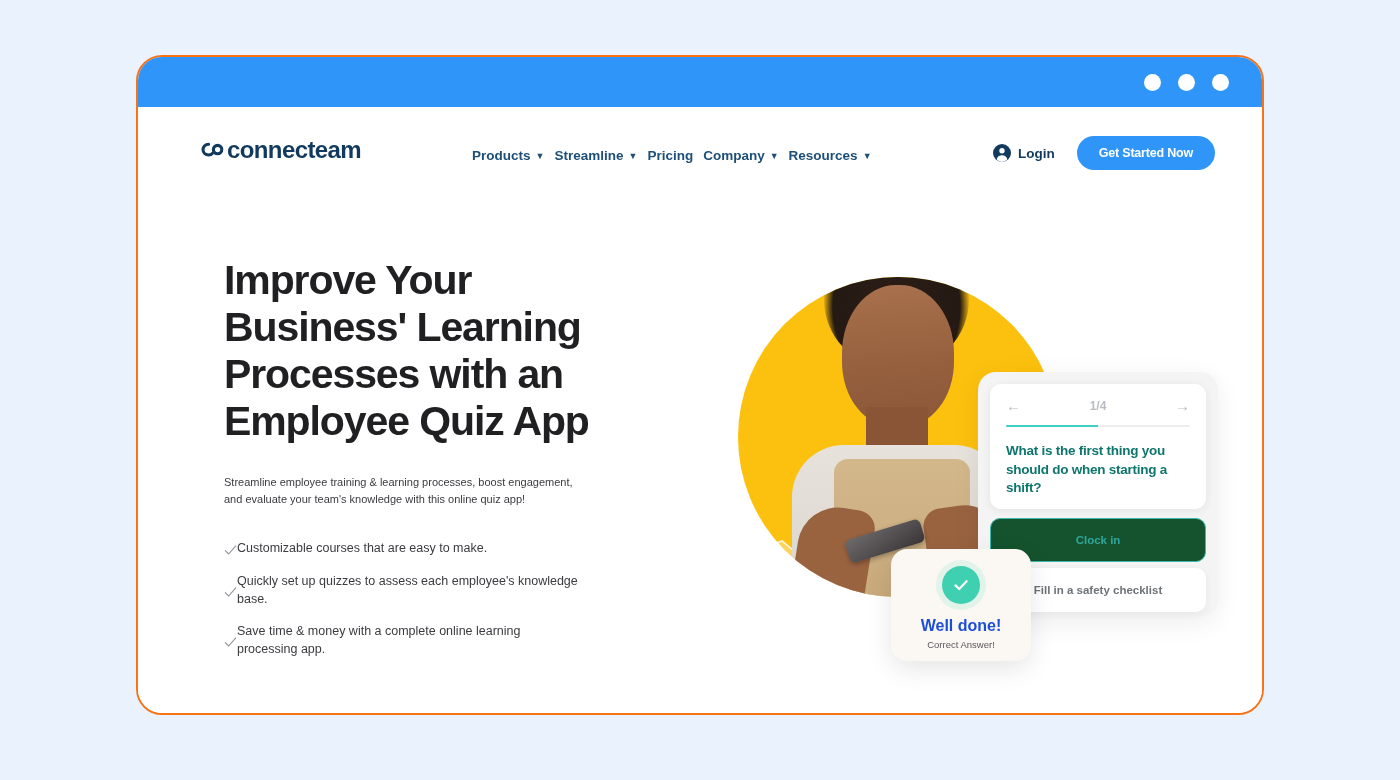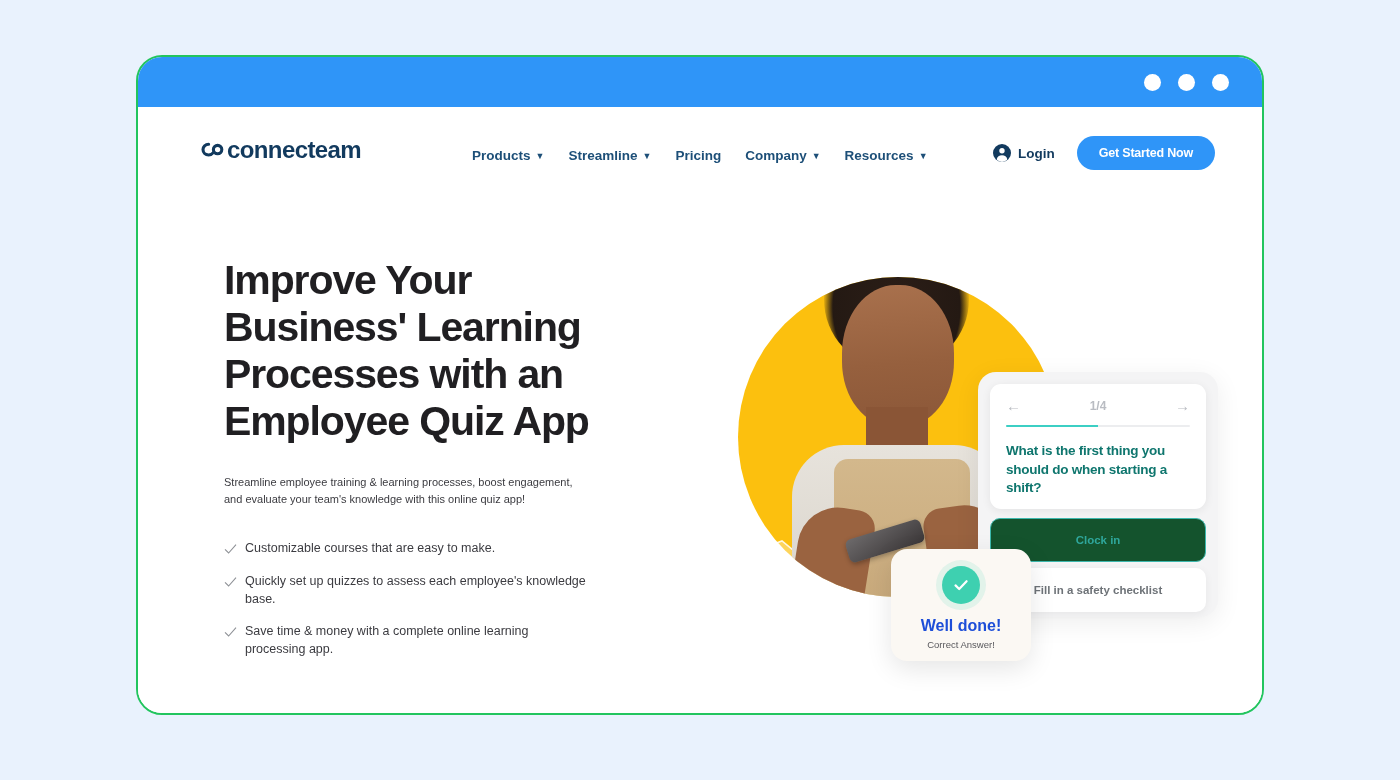--- a/index.html
+++ b/index.html
@@ -7,21 +7,21 @@
     width: 1400px; height: 780px;
     background: #e9f2fd;
     font-family: "Liberation Sans", sans-serif;
     overflow: hidden;
   }
 
   
   .browser-frame{
     position:absolute; left:136px; top:55px;
     width:1128px; height:660px;
-    border:2px solid #22c55e;
+    border:2px solid #f97316;
     border-radius:26px;
     background:#ffffff;
     overflow:hidden;
   }
   .browser-titlebar{
     height:50px; background:#2f95f8;
     display:flex; align-items:center; justify-content:flex-end;
     padding-right:33px;
   }
   .dot{ width:17px;height:17px;border-radius:50%;background:#ffffff;margin-left:17px;}
@@ -34,21 +34,21 @@
     display:flex; align-items:center;
   }
   .logo{
     position:absolute; left:62px; top:29px;
     font-size:24px; font-weight:700; color:#123a5e;
     letter-spacing:-0.6px; display:flex; align-items:center;
   }
   .logo-mark{ display:inline-block; margin-right:1px; }
   .nav-links{
     position:absolute; left:334px; top:41px;
-    display:flex; align-items:flex-end; gap:24px;
+    display:flex; align-items:flex-end; gap:10px;
   }
   .nav-link{
     font-size:13.5px; font-weight:700; color:#1d4f78;
     display:flex; align-items:center; gap:5px; cursor:pointer;
     white-space:nowrap;
   }
   .caret{ font-size:9px; color:#1d4f78; line-height:1; position:relative; top:1px;}
   .nav-right{
     position:absolute; right:47px; top:29px;
     display:flex; gap:22px;
@@ -70,21 +70,21 @@
   h1.headline{
     font-size:41px; line-height:1.15; font-weight:700;
     color:#201f22; letter-spacing:-1.1px;
   }
   .subhead{
     margin-top:28px; font-size:11px; line-height:1.63;
     color:#3b3b40; max-width:352px;
   }
   .features{ margin-top:30px; list-style:none; }
   .feature{
-    display:flex; gap:8px; align-items:flex-start;
+    display:flex; gap:0; align-items:center;
     margin-bottom:14px;
   }
   .check{ flex:0 0 auto; width:13px; height:13px; margin-top:3px; }
   .feature-text{
     font-size:12.5px; line-height:1.45; color:#3b3b40; max-width:345px;
   }
 
   
   .hero-right{
     position:absolute; left:555px; top:110px;

